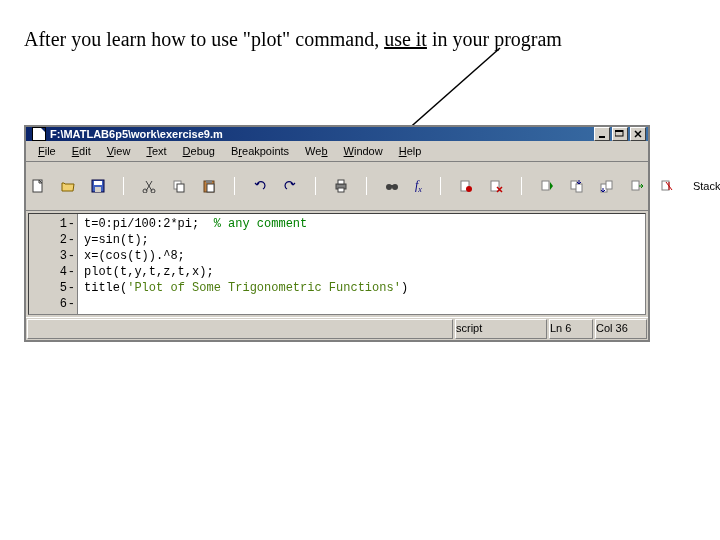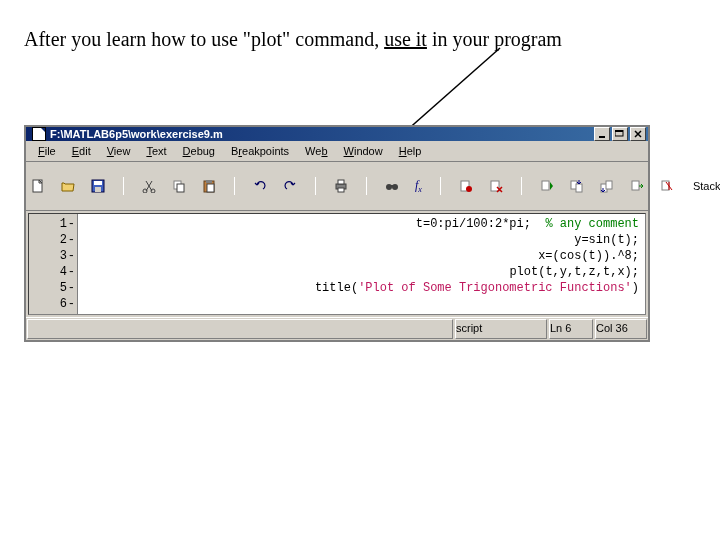--- a/index.html
+++ b/index.html
@@ -148,24 +148,23 @@
     right: 2px;
     color: #000;
   }
   .code {
     padding: 2px 6px;
     font-family: "Courier New", monospace;
     font-size: 12px;
     line-height: 16px;
     white-space: pre;
     flex: 1;
-    text-align: right;
   }
   .comment { color: #008000; }
-  .string { color: #be185d; }
+  .string { color: #4d7c0f; }
 
   .statusbar {
     display: flex;
     background: #d4d0c8;
     border-top: 1px solid #fff;
     font-size: 11px;
   }
   .status-cell {
     border: 1px solid #808080;
     border-top-color: #fff;

